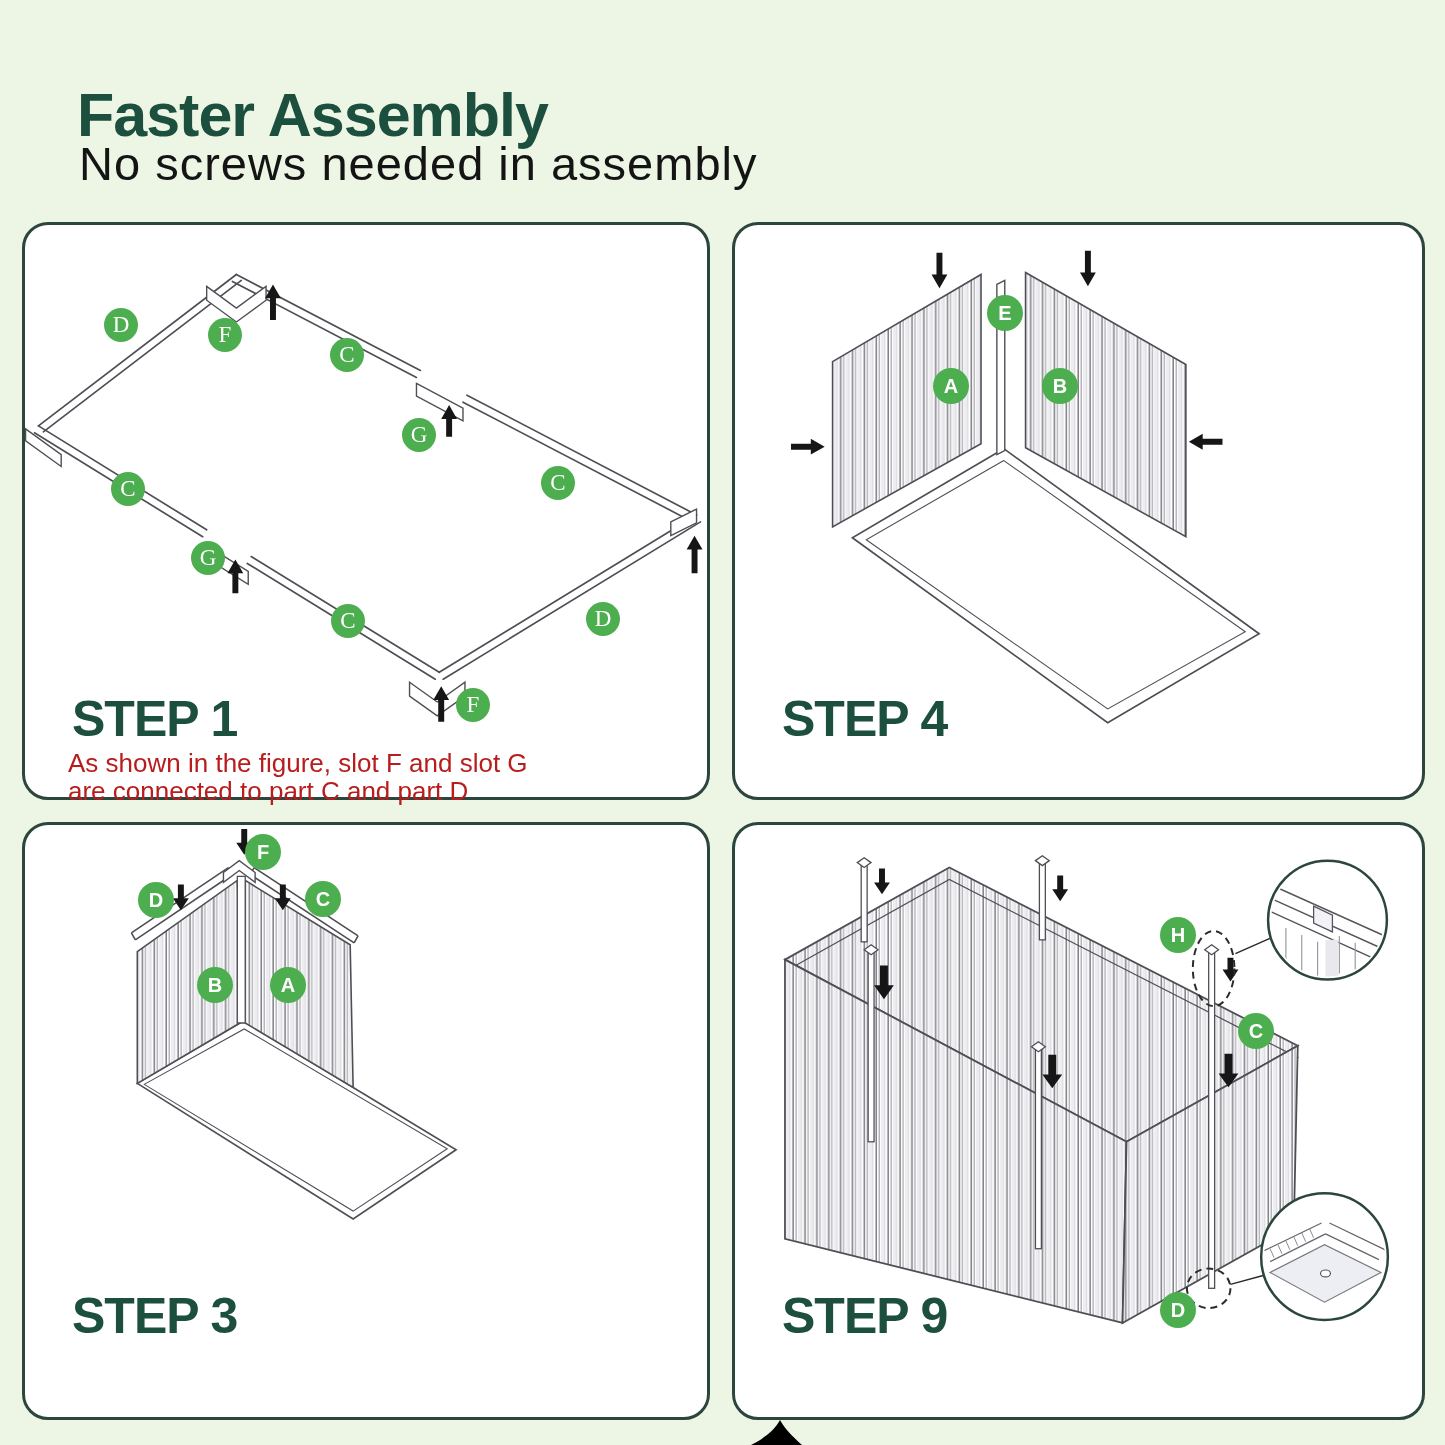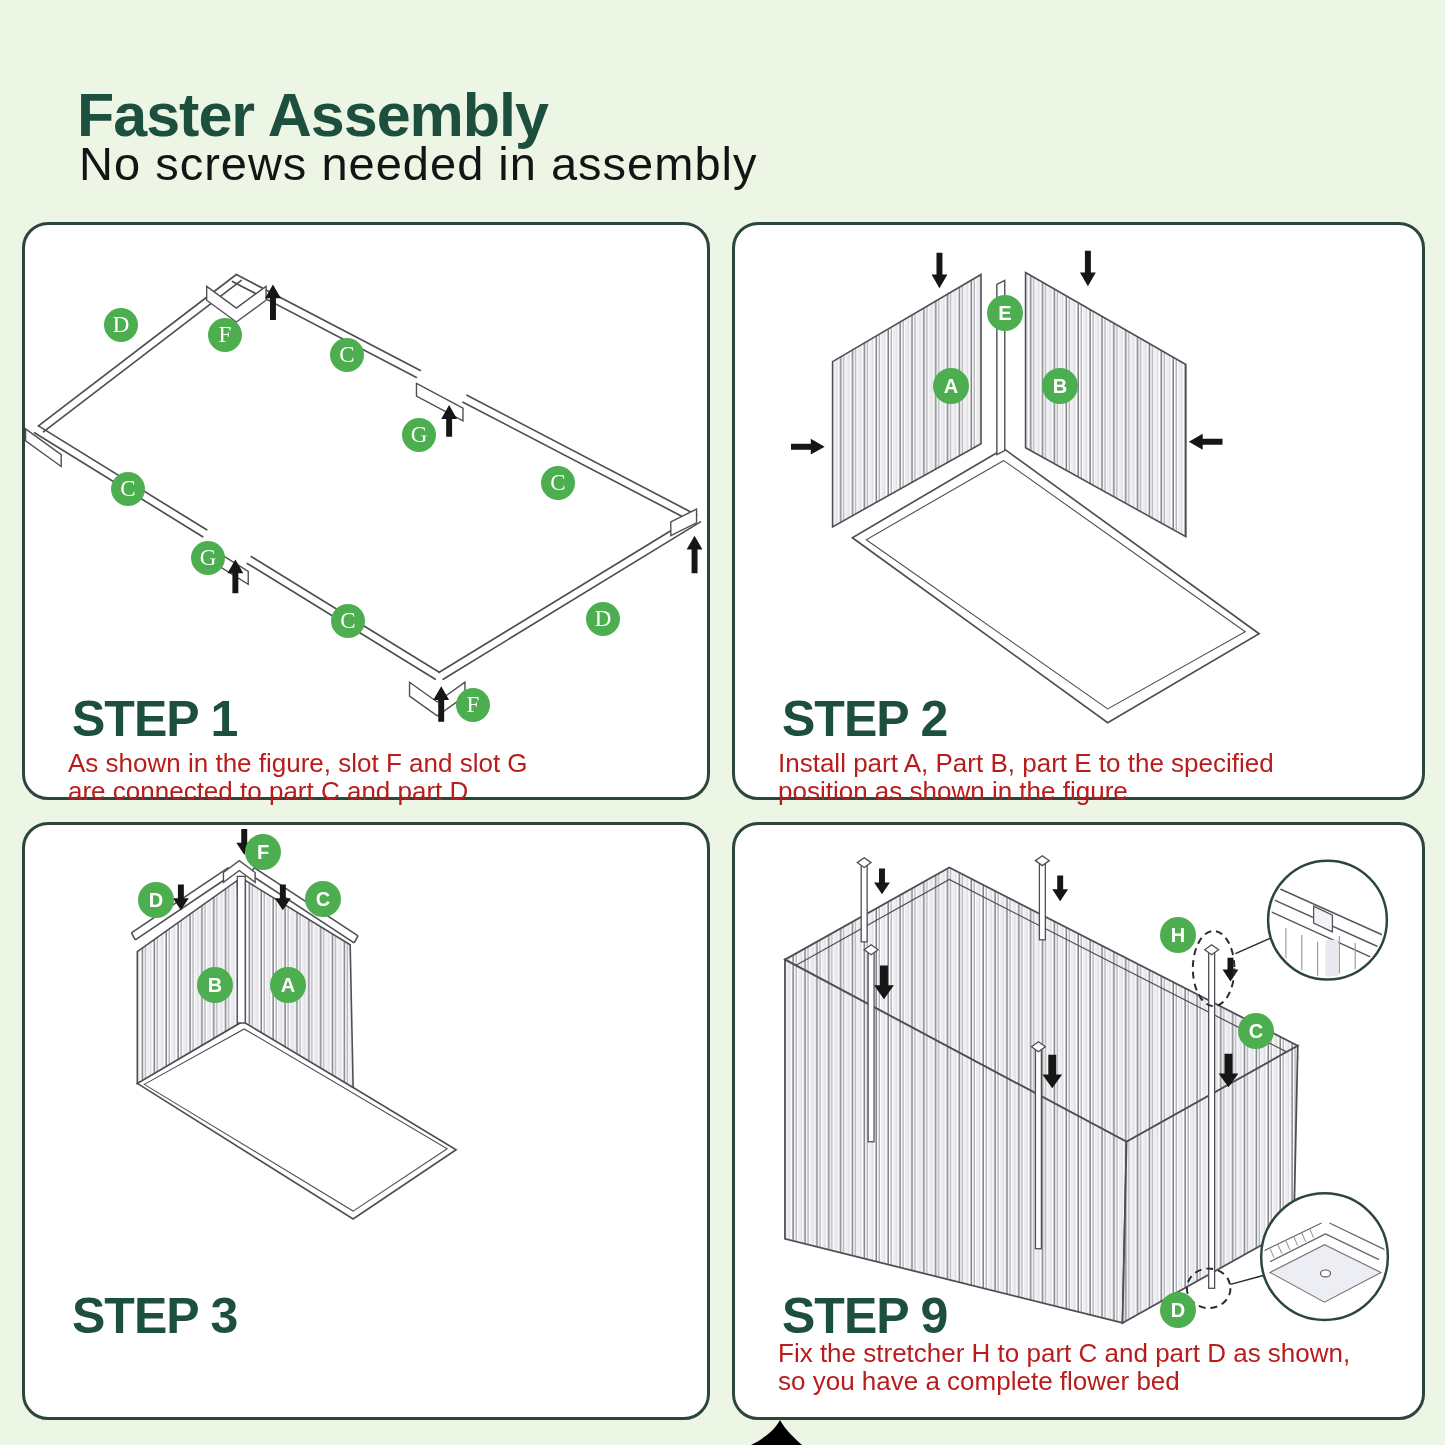--- a/index.html
+++ b/index.html
@@ -96,23 +96,21 @@
     <g fill="#161616">
       <path d="M203,28 L209,28 L209,50 L214,50 L206,64 L198,50 L203,50 Z"></path>
       <path d="M353,26 L359,26 L359,48 L364,48 L356,62 L348,48 L353,48 Z"></path>
       <path d="M56,221 L76,221 L76,216 L90,224 L76,232 L76,227 L56,227 Z"></path>
       <path d="M492,216 L472,216 L472,211 L458,219 L472,227 L472,222 L492,222 Z"></path>
     </g>
   </svg>
   <div class="plabel" style="left:252px;top:70px">E</div>
   <div class="plabel" style="left:198px;top:143px">A</div>
   <div class="plabel" style="left:307px;top:143px">B</div>
-  <h2 class="step-heading">STEP 2</h2>
-  <p class="step-desc">Install part A, Part B, part E to the specified
-position as shown in the figure</p>
+  <h2 class="step-heading">STEP 4</h2>
 </section>
 
 <section class="panel p3">
   <svg class="art" viewBox="0 0 688 598">
     <defs>
       <pattern id="corr3" width="12" height="6" patternUnits="userSpaceOnUse">
         <rect width="12" height="6" fill="#ffffff"></rect>
         <rect x="3" width="3.5" height="6" fill="#ededf1"></rect>
         <line x1="1.2" y1="0" x2="1.2" y2="6" stroke="#9a9aa2" stroke-width="1.1"></line>
         <line x1="6.8" y1="0" x2="6.8" y2="6" stroke="#c8c8cf" stroke-width="0.8"></line>
@@ -211,19 +209,17 @@
         <path d="M540,428 L544,437 M548,424 L552,433 M556,420 L560,429 M564,416 L568,425 M572,412 L576,421 M580,408 L584,417" stroke="#8a8a92" stroke-width="1"></path>
         <polygon points="540,452 595,424 652,452 595,482" fill="#edeef3" stroke="#77777e" stroke-width="1.2"></polygon>
         <ellipse cx="596" cy="453" rx="5" ry="3.5" fill="#ffffff" stroke="#55555c" stroke-width="1.2"></ellipse>
       </g>
     </g>
   </svg>
   <div class="plabel" style="left:425px;top:92px">H</div>
   <div class="plabel" style="left:503px;top:188px">C</div>
   <div class="plabel" style="left:425px;top:467px">D</div>
   <h2 class="step-heading">STEP 9</h2>
-  <p class="step-desc">Fix the stretcher H to part C and part D as shown,
-so you have a complete flower bed</p>
 </section>
 
 <svg class="corner-mark" viewBox="0 0 60 25">
   <path d="M35 0 C30 10 18 19 6 25 L57 25 C47 16 40 9 35 0 Z" fill="#000000"></path>
 </svg>
 
 </body></html>

